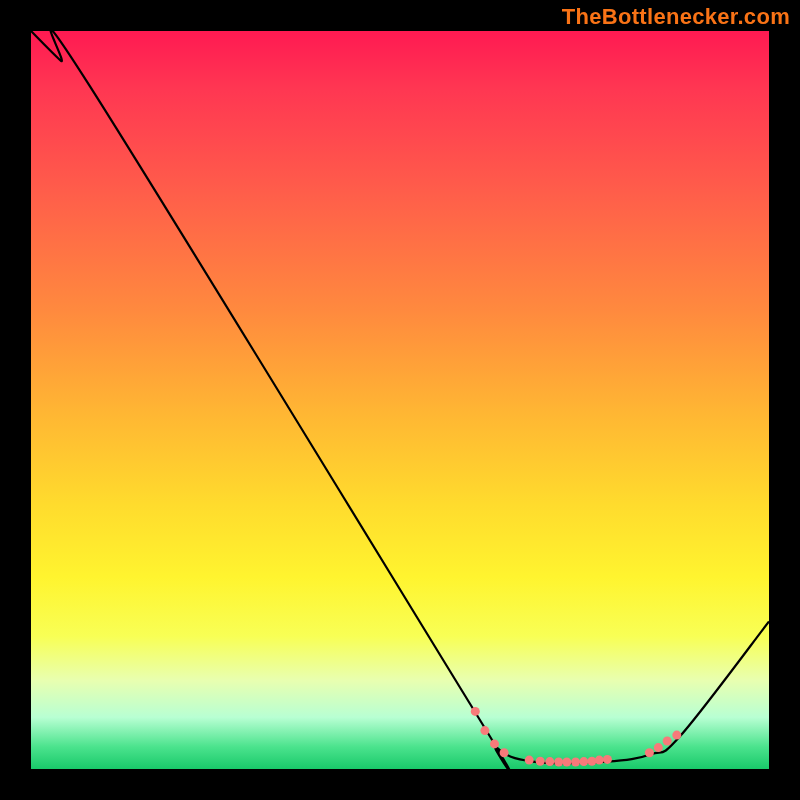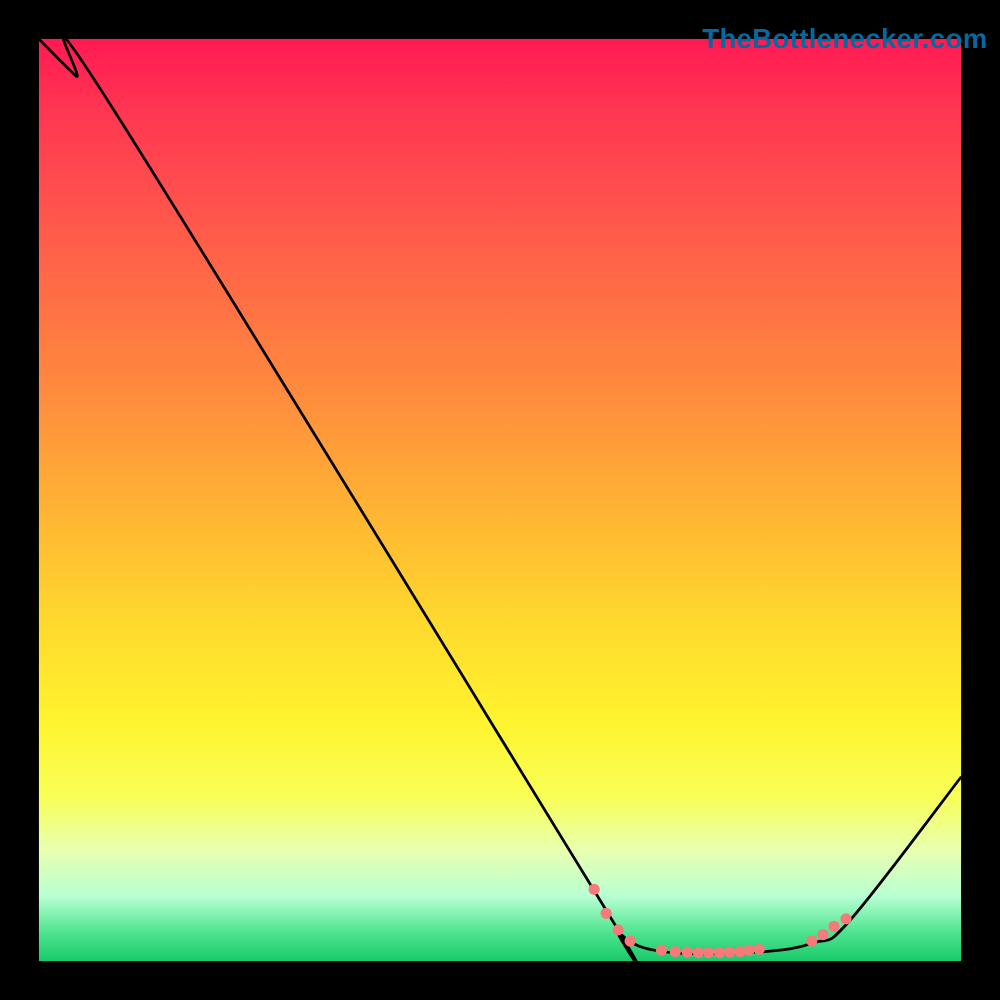--- a/index.html
+++ b/index.html
@@ -14,26 +14,25 @@
   .frame {
     position: relative;
     width: 800px;
     height: 800px;
     background: #000;
   }
   .attribution {
     position: absolute;
     top: 4px;
     right: 10px;
-    color: #0369a1;
+    color: #f97316;
     font-size: 22px;
     font-weight: 600;
     letter-spacing: 0.3px;
     z-index: 30;
-    margin-top: 14px;
   }
   .plot {
     position: absolute;
     left: 31px;
     top: 31px;
     width: 738px;
     height: 738px;
     overflow: hidden;
   }
   .gradient-bg {

